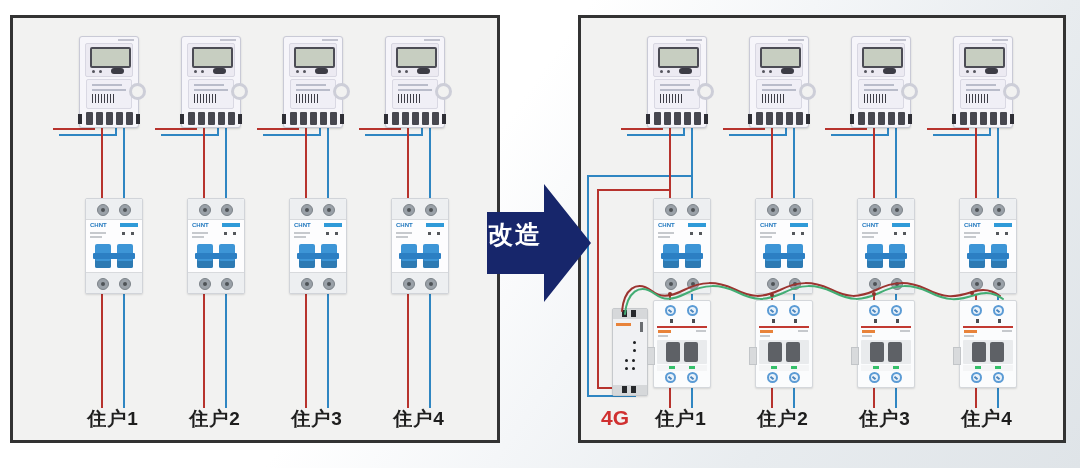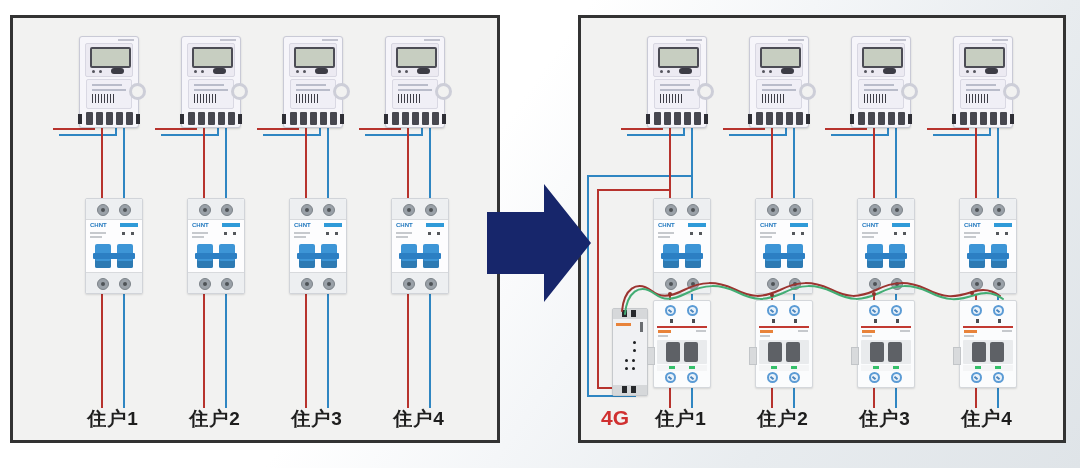--- a/index.html
+++ b/index.html
@@ -722,14 +722,15 @@
       <span class="din"></span>
     </div>
 
     <div class="rlabel">住户4</div>
   </div>
 </section>
 
   <svg class="arrowsvg" width="1080" height="468">
     <polygon points="487,212 544,212 544,184 591,243 544,302 544,274 487,274" fill="#17266b"></polygon>
   </svg>
+  <div class="arrow-text">改造</div>
 
 </div>
 
 </body></html>

